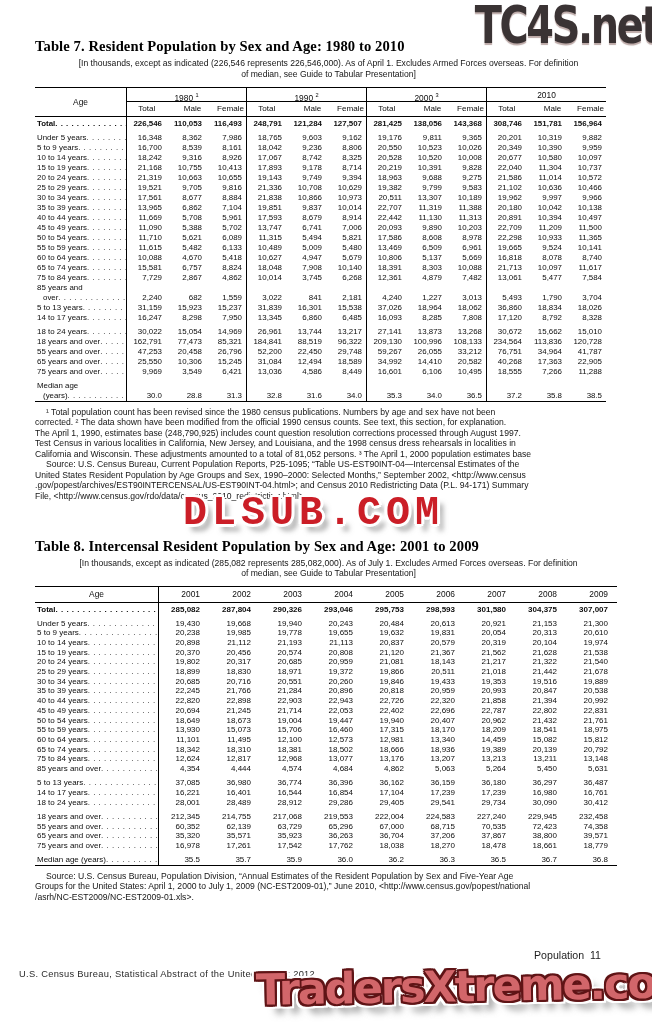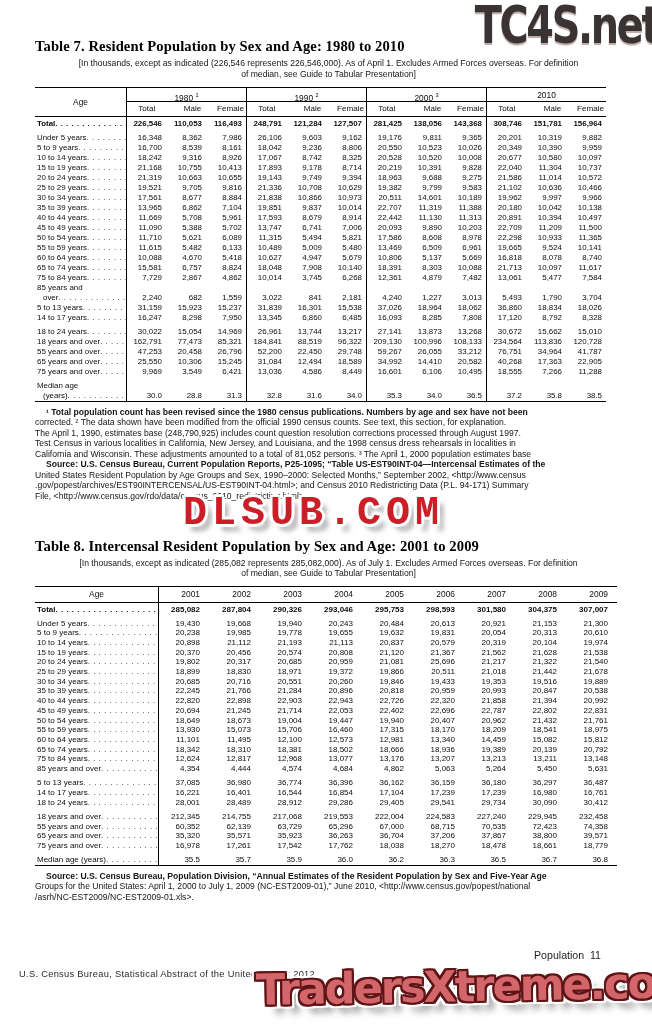--- a/index.html
+++ b/index.html
@@ -37,21 +37,21 @@
   .r7.tot > .c, .r7.tot > .lb { font-weight:bold; padding-top:2.5px; padding-bottom:3.5px; }
   .r7.gap > .c, .r7.gap > .lb { padding-top:4px; }
   .r7.wrap > .lb { display:block; }
   .r7.wrap > .lb .l2 { display:flex; padding-left:6px;align-items:flex-end; }
   .r7.wrap > .c { display:flex; align-items:flex-end; justify-content:flex-end; }
   .ld { flex:1; overflow:hidden; white-space:nowrap; }
   .ld::before { content:". . . . . . . . . . . . . . . . . . . . . . . . . . . . . ."; letter-spacing:.5px; }
   
   .fns { margin-top:5px; font-size:8.6px; line-height:10.55px; color:#151515; }
   .fns div { white-space:nowrap; }
-  .fns .ind { padding-left:11px;font-weight:bold; }
+  .fns .ind { padding-left:11px; }
   
   .t8wrap { margin-top:36px; }
   .t8 { width:582px; border-top:1.6px solid #000; border-bottom:1.6px solid #000;
         font-size:8px; line-height:9.7px; color:#0d0d0d; }
   .t8h { display:flex; border-bottom:1.2px solid #000; }
   .t8h .age { width:123px; display:flex; align-items:center; justify-content:center; font-size:8.4px; }
   .t8h .c8 { padding-top:2.5px; padding-bottom:2.5px; font-size:8.4px; }
   .c8 { width:51px; text-align:right; padding-right:9px; }
   .r8 { display:flex; }
   .r8 > .lb { width:123px; display:flex; align-items:flex-end; padding-left:2px; }
@@ -157,21 +157,21 @@
         <div class="c">156,964</div>
       </div>
       <div class="r7">
         <div class="lb">
           <span>Under 5 years</span>
           <span class="ld"></span>
         </div>
         <div class="c">16,348</div>
         <div class="c">8,362</div>
         <div class="c">7,986</div>
-        <div class="c">26,106</div>
+        <div class="c">18,765</div>
         <div class="c">9,603</div>
         <div class="c">9,162</div>
         <div class="c">19,176</div>
         <div class="c">9,811</div>
         <div class="c">9,365</div>
         <div class="c">20,201</div>
         <div class="c">10,319</div>
         <div class="c">9,882</div>
       </div>
       <div class="r7">
@@ -269,21 +269,21 @@
           <span>30 to 34 years</span>
           <span class="ld"></span>
         </div>
         <div class="c">17,561</div>
         <div class="c">8,677</div>
         <div class="c">8,884</div>
         <div class="c">21,838</div>
         <div class="c">10,866</div>
         <div class="c">10,973</div>
         <div class="c">20,511</div>
-        <div class="c">14,601</div>
+        <div class="c">13,307</div>
         <div class="c">10,189</div>
         <div class="c">19,962</div>
         <div class="c">9,997</div>
         <div class="c">9,966</div>
       </div>
       <div class="r7">
         <div class="lb">
           <span>35 to 39 years</span>
           <span class="ld"></span>
         </div>
@@ -705,21 +705,21 @@
         <div class="r8">
           <div class="lb">
             <span>20 to 24 years</span>
             <span class="ld"></span>
           </div>
           <div class="c8">19,802</div>
           <div class="c8">20,317</div>
           <div class="c8">20,685</div>
           <div class="c8">20,959</div>
           <div class="c8">21,081</div>
-          <div class="c8">25,696</div>
+          <div class="c8">18,143</div>
           <div class="c8">21,217</div>
           <div class="c8">21,322</div>
           <div class="c8">21,540</div>
         </div>
         <div class="r8">
           <div class="lb">
             <span>25 to 29 years</span>
             <span class="ld"></span>
           </div>
           <div class="c8">18,899</div>

